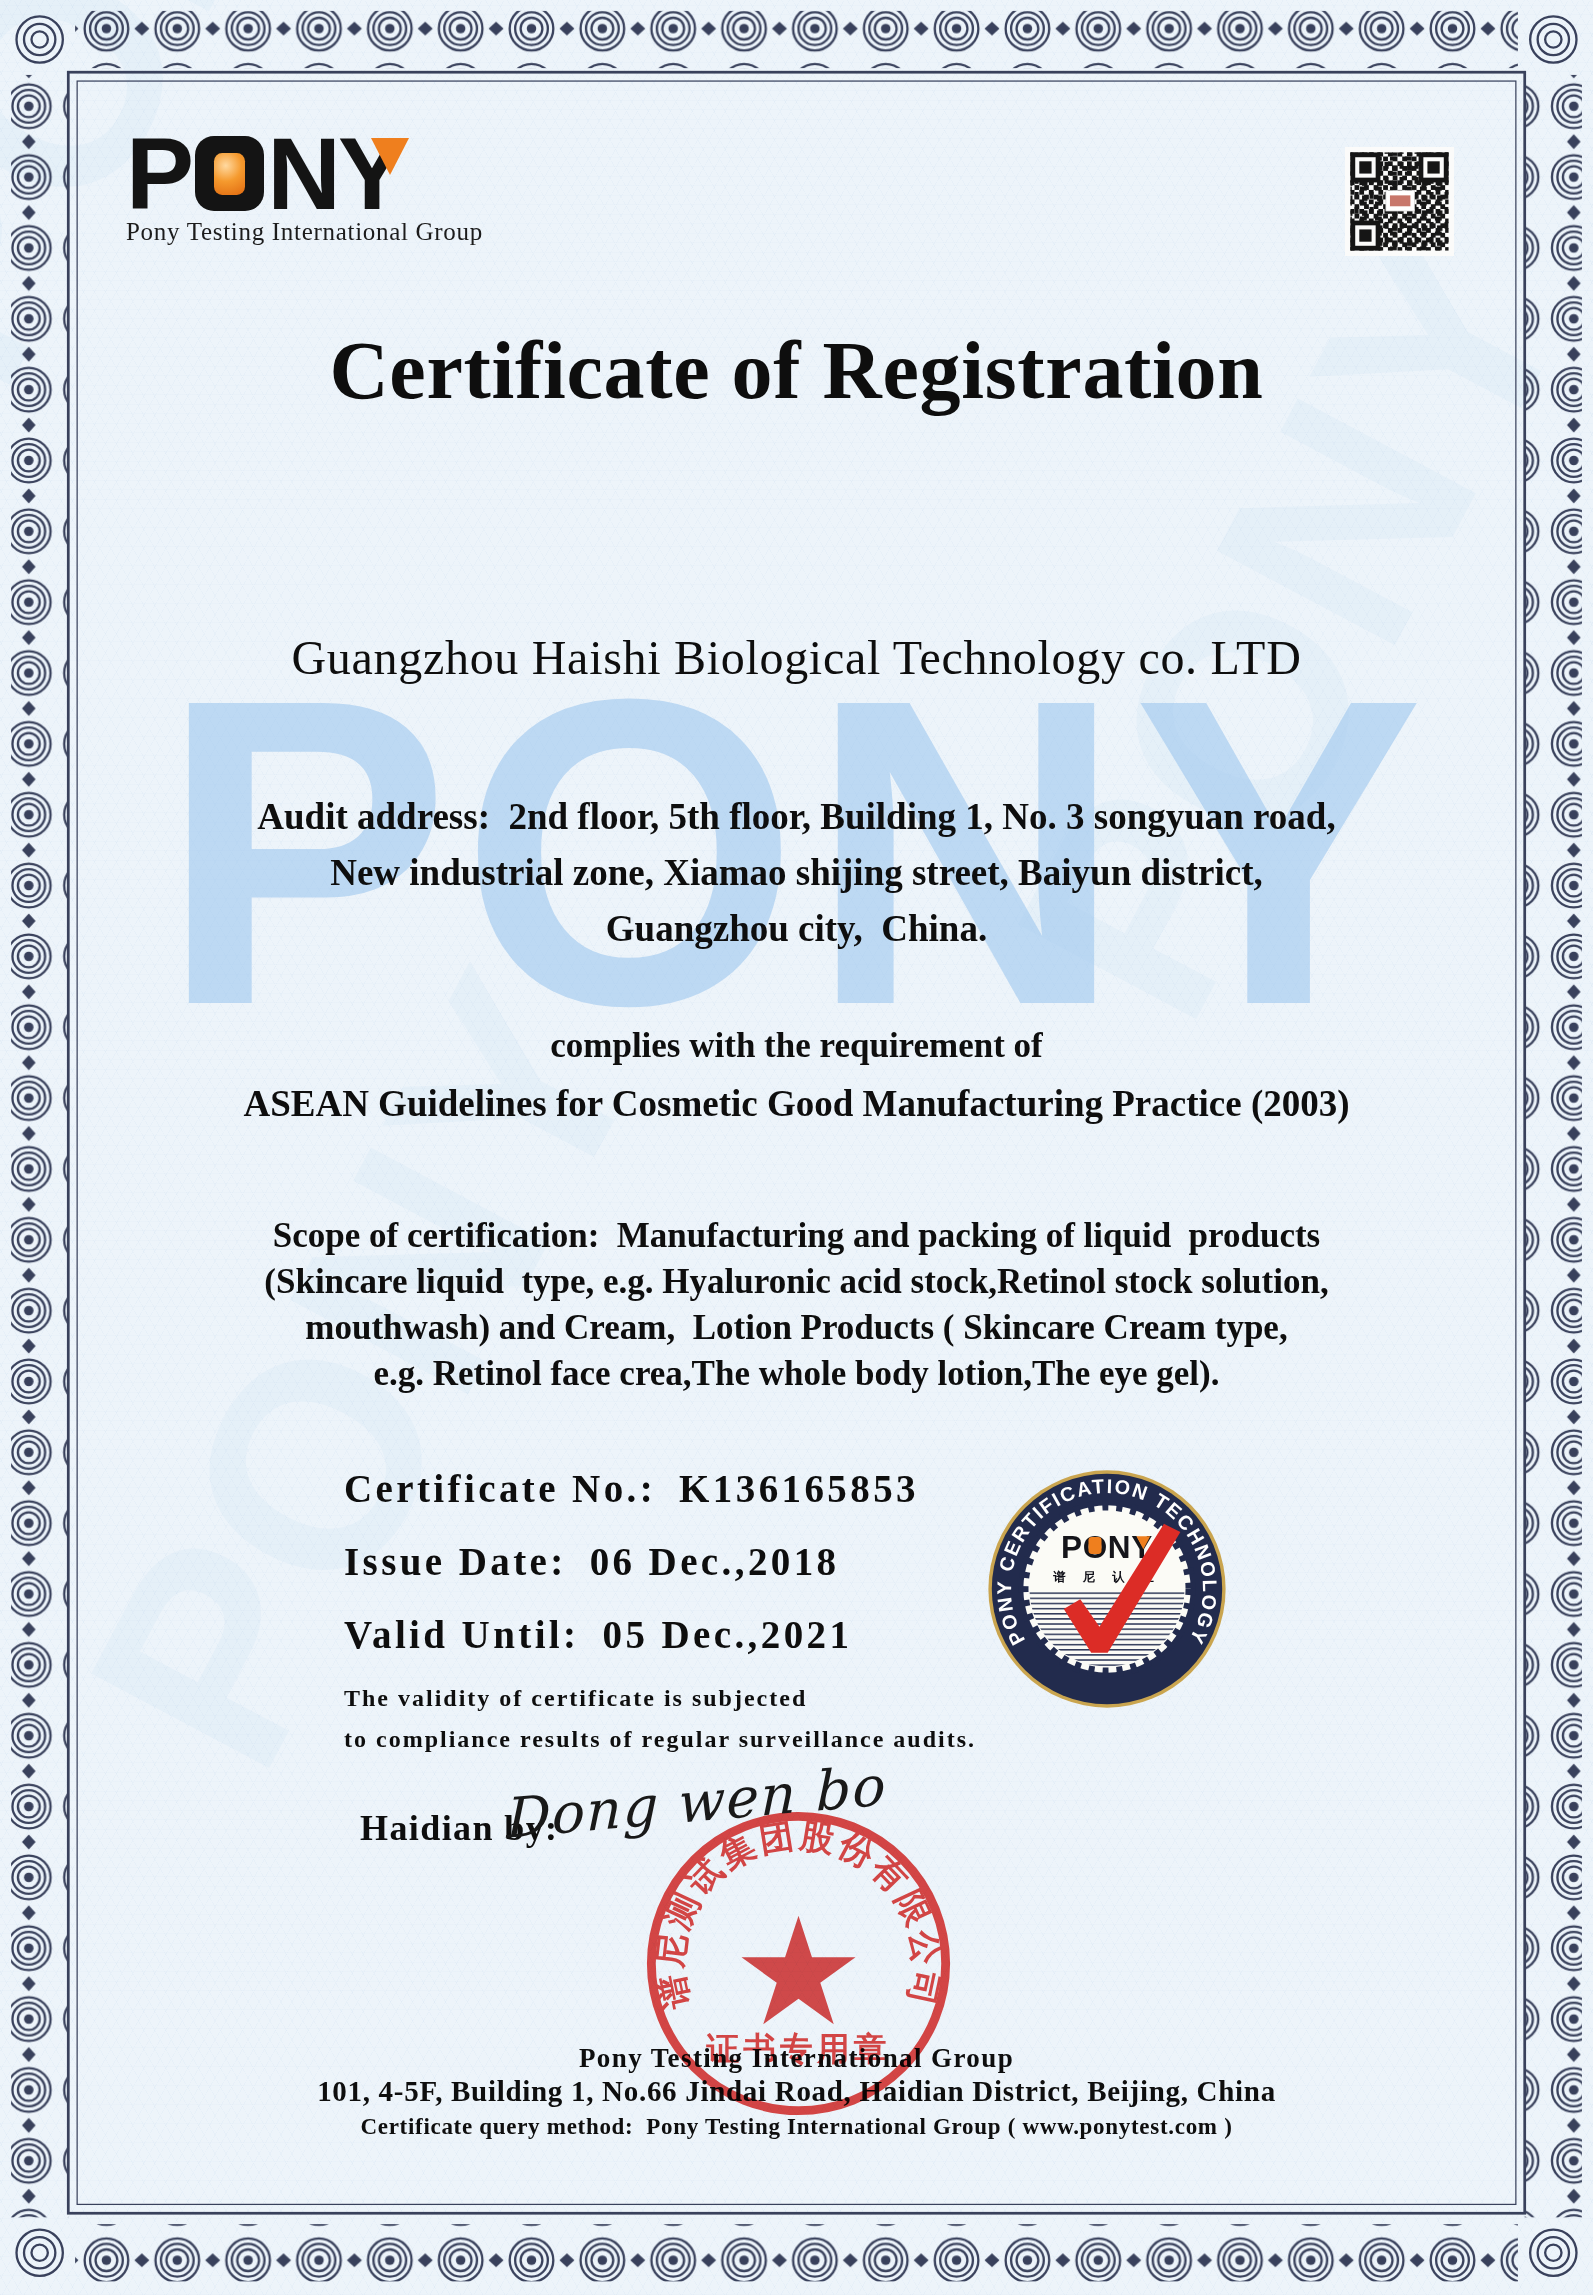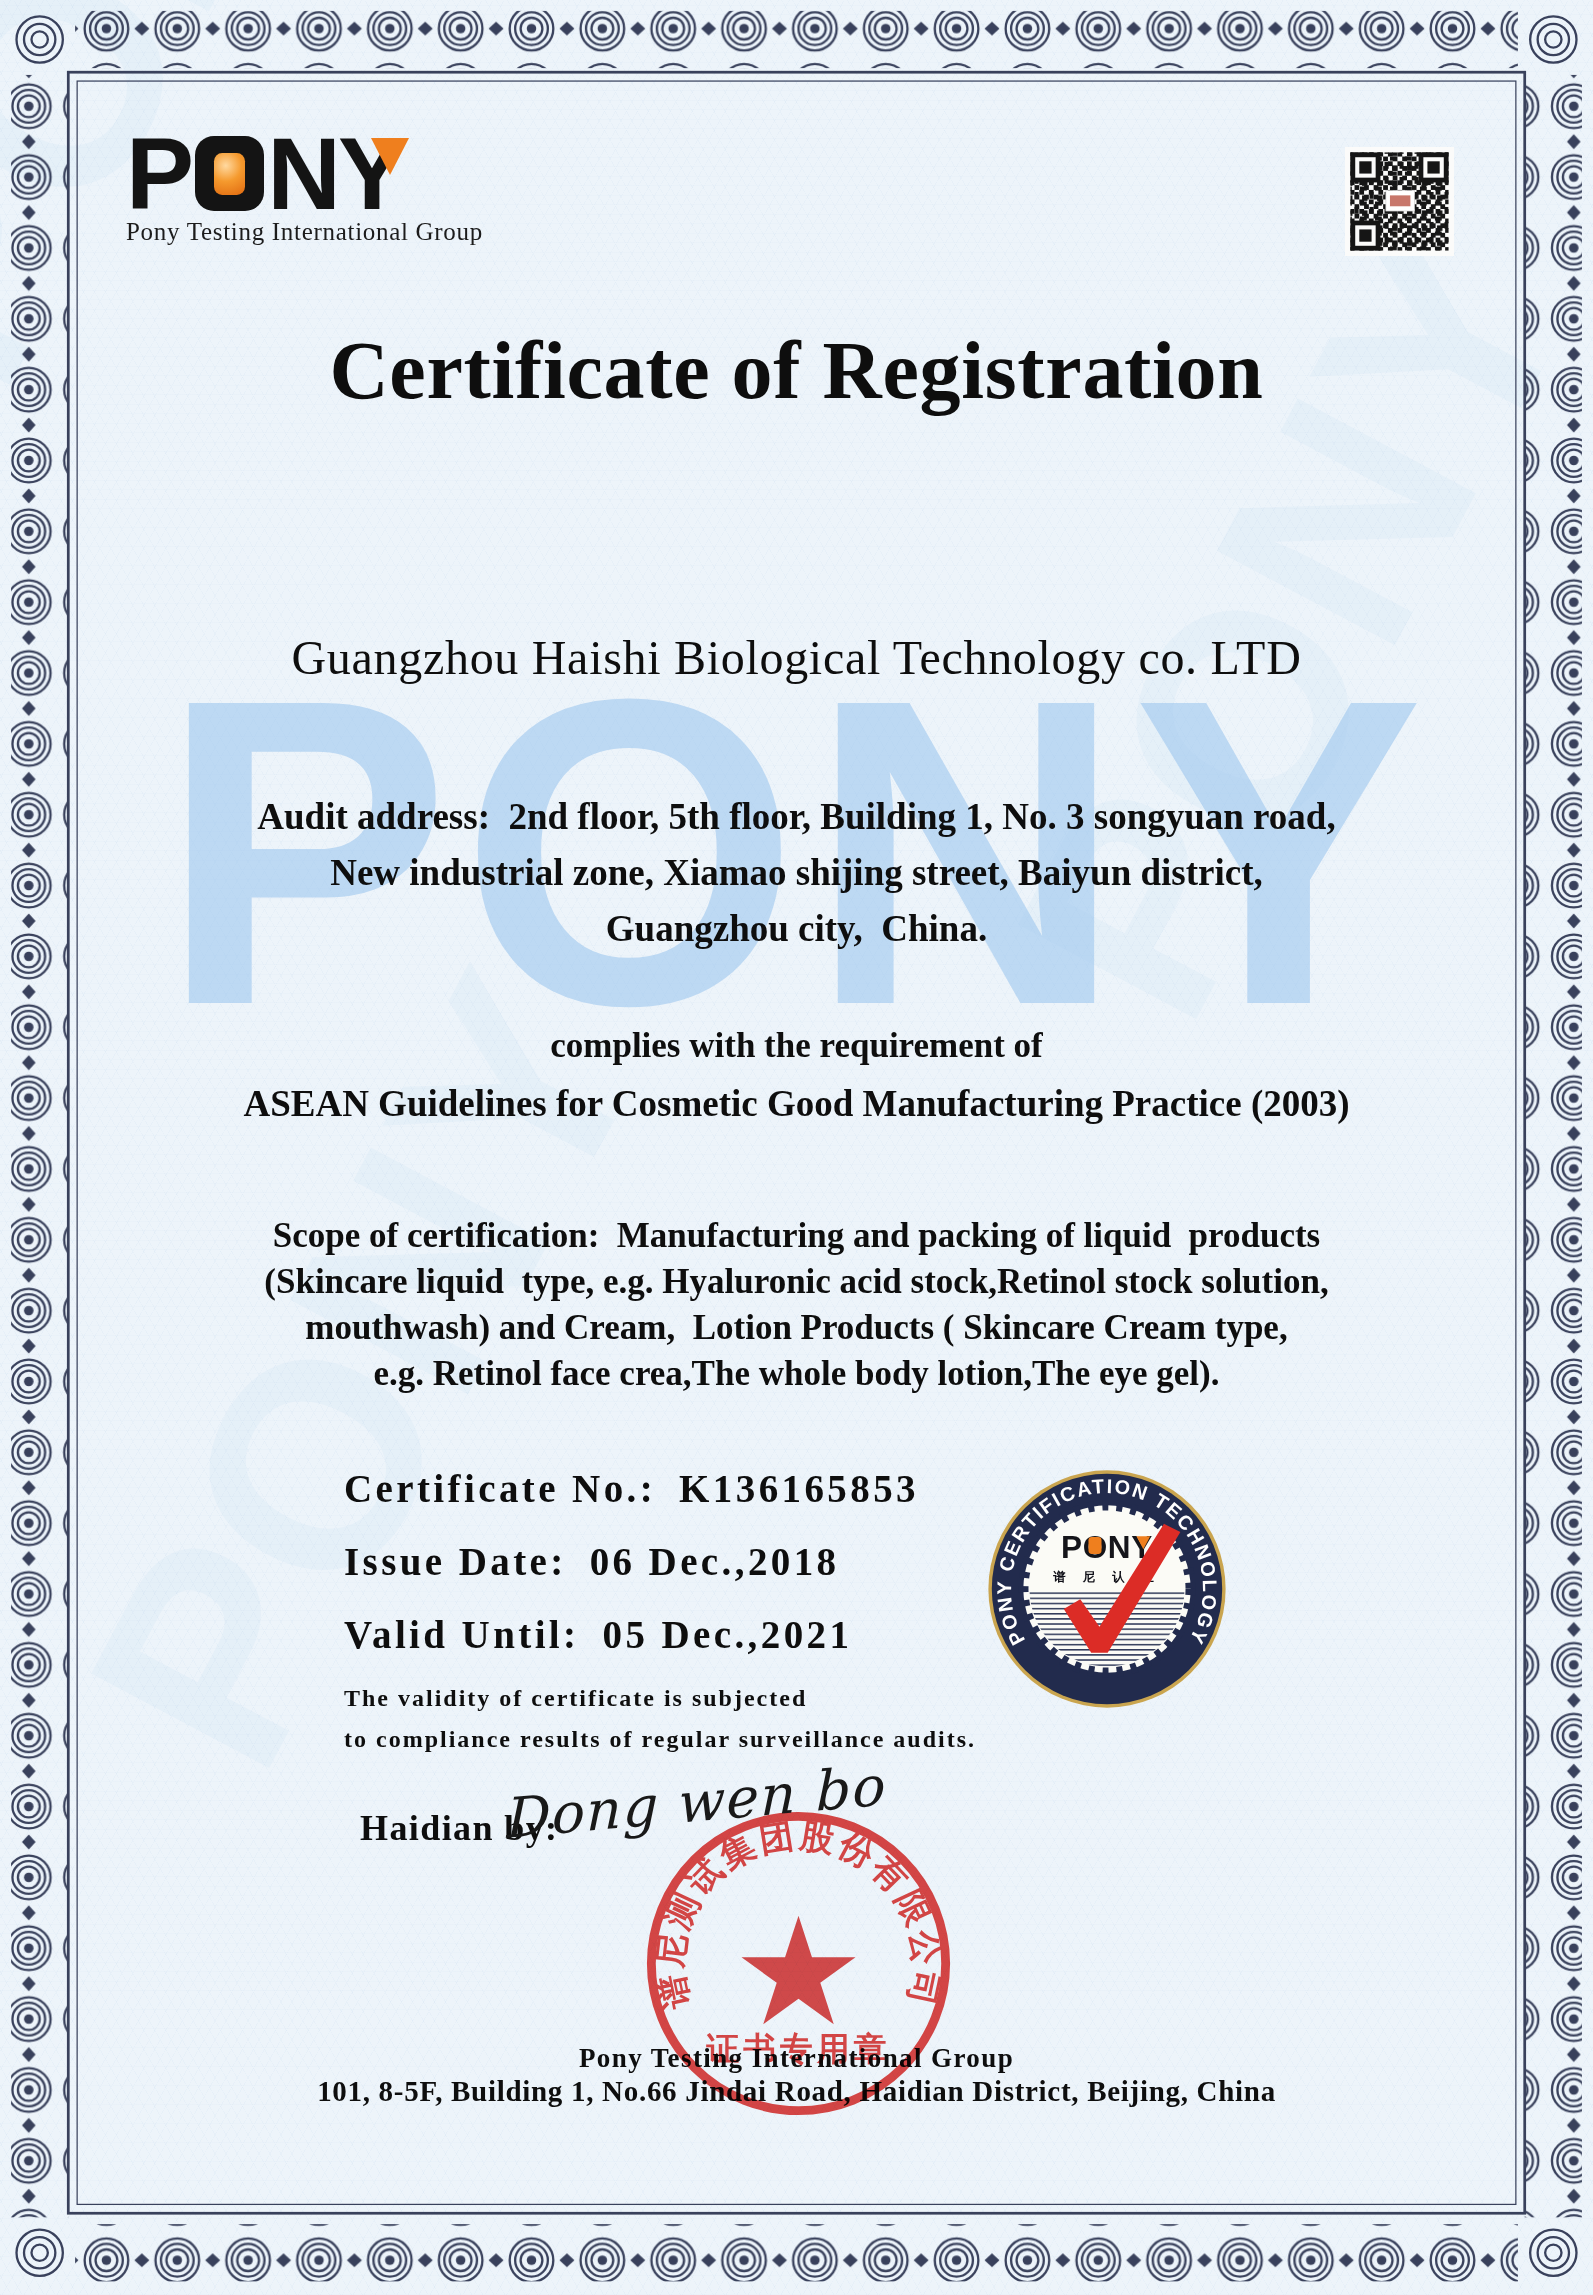--- a/index.html
+++ b/index.html
@@ -243,15 +243,16 @@
       <circle cx="240" cy="240" r="216" fill="none" stroke="#df2b28" stroke-width="13"></circle>
       <polygon transform="translate(240,258) scale(88)" fill="#da2f2e" points="0,-1 0.2245,-0.309 0.951,-0.309 0.3633,0.118 0.5878,0.809 0,0.382 -0.5878,0.809 -0.3633,0.118 -0.951,-0.309 -0.2245,-0.309"></polygon>
       <text font-size="50" fill="#df2b28" font-weight="bold" letter-spacing="5" font-family="Liberation Sans, sans-serif">
         <textPath href="#sArc" xlink:href="#sArc" startOffset="50%" text-anchor="middle">谱尼测试集团股份有限公司</textPath>
       </text>
       <text x="240" y="382" text-anchor="middle" font-size="48" fill="#df2b28" font-weight="bold" letter-spacing="6" font-family="Liberation Sans, sans-serif">证书专用章</text>
     </g>
   </svg>
 
   <div class="abs ctr footer1">Pony Testing International Group</div>
-  <div class="abs ctr footer2">101, 8-5F, Building 1, No.66 Jindai Road, Haidian District, Beijing, China</div>
+  <div class="abs ctr footer2">101, 4-5F, Building 1, No.66 Jindai Road, Haidian District, Beijing, China</div>
+  <div class="abs ctr footer3 pre">Certificate query method:  Pony Testing International Group ( www.ponytest.com )</div>
 </div>
 
 
 </body></html>

